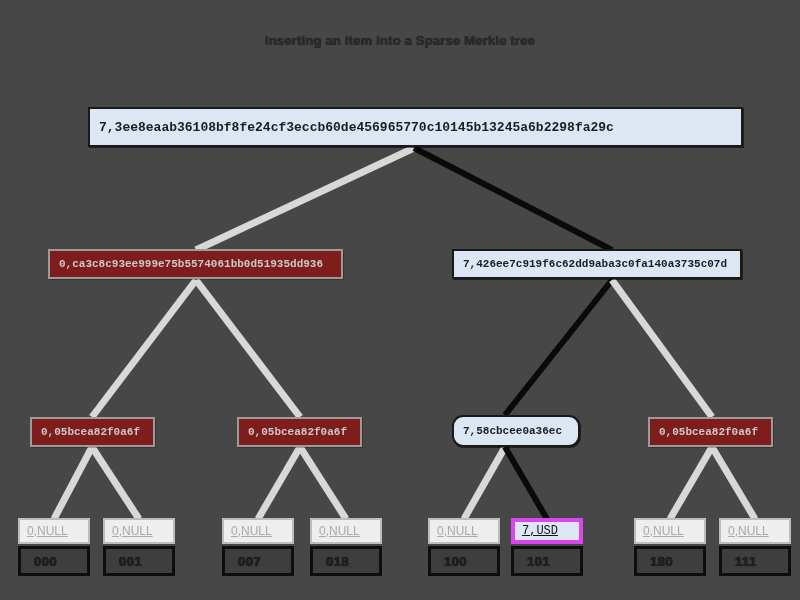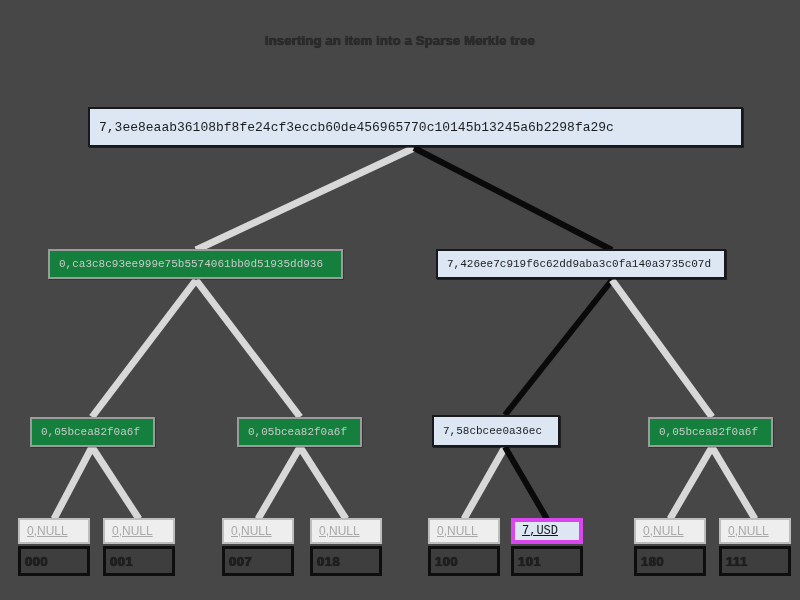--- a/index.html
+++ b/index.html
@@ -51,43 +51,44 @@
     position: absolute;
     box-sizing: border-box;
     display: flex;
     align-items: center;
     font-family: "Liberation Mono", monospace;
     font-size: 11px;
     line-height: 1;
     white-space: nowrap;
     overflow: hidden;
     padding-left: 9px;
+    font-weight: bold;
   }
   .node.active {
     background: #dce7f3;
     border: 2px solid #17191c;
     color: #1b1d20;
     box-shadow: 1px 1px 0 rgba(0,0,0,0.55);
   }
   .node.inactive {
-    background: #15803d;
+    background: #7f1d1d;
     border: 2px solid #9b9b9b;
     color: #c9c9c9;
     box-shadow: 1px 1px 0 rgba(0,0,0,0.25);
   }
 
   
   #node-root { left: 88px; top: 107px; width: 655px; height: 40px; font-size: 13px; }
 
   #node-l { left: 48px;  top: 249px; width: 295px; height: 30px; }
-  #node-r { left: 436px; top: 249px; width: 290px; height: 30px; }
+  #node-r { left: 452px; top: 249px; width: 290px; height: 30px; }
 
   #node-l0 { left: 30px;  top: 417px; width: 125px; height: 30px; }
   #node-l1 { left: 237px; top: 417px; width: 125px; height: 30px; }
-  #node-r0 { left: 432px; top: 415px; width: 128px; height: 32px; }
+  #node-r0 { left: 452px; top: 415px; width: 128px; height: 32px; border-radius: 11px; }
   #node-r1 { left: 648px; top: 417px; width: 125px; height: 30px; }
 
   
   .leaf {
     position: absolute;
     width: 72px;
   }
   .leaf .val {
     box-sizing: border-box;
     height: 26px;
@@ -111,21 +112,21 @@
     font-family: "Liberation Mono", monospace;
     font-size: 12px;
   }
   .leaf .idx {
     box-sizing: border-box;
     height: 30px;
     margin-top: 2px;
     display: flex;
     align-items: center;
     justify-content: flex-start;
-    padding-left: 4px;
+    padding-left: 13px;
     background: #3e3e3e;
     border: 3px solid #0e0e0e;
     color: #1f1f1f;
     font-family: "Liberation Sans", sans-serif;
     font-size: 13px;
     font-weight: bold;
     letter-spacing: 0.5px;
     text-shadow: 0 0 1px #1f1f1f, 0.4px 0 0 #1f1f1f, -0.4px 0 0 #1f1f1f;
   }
 

